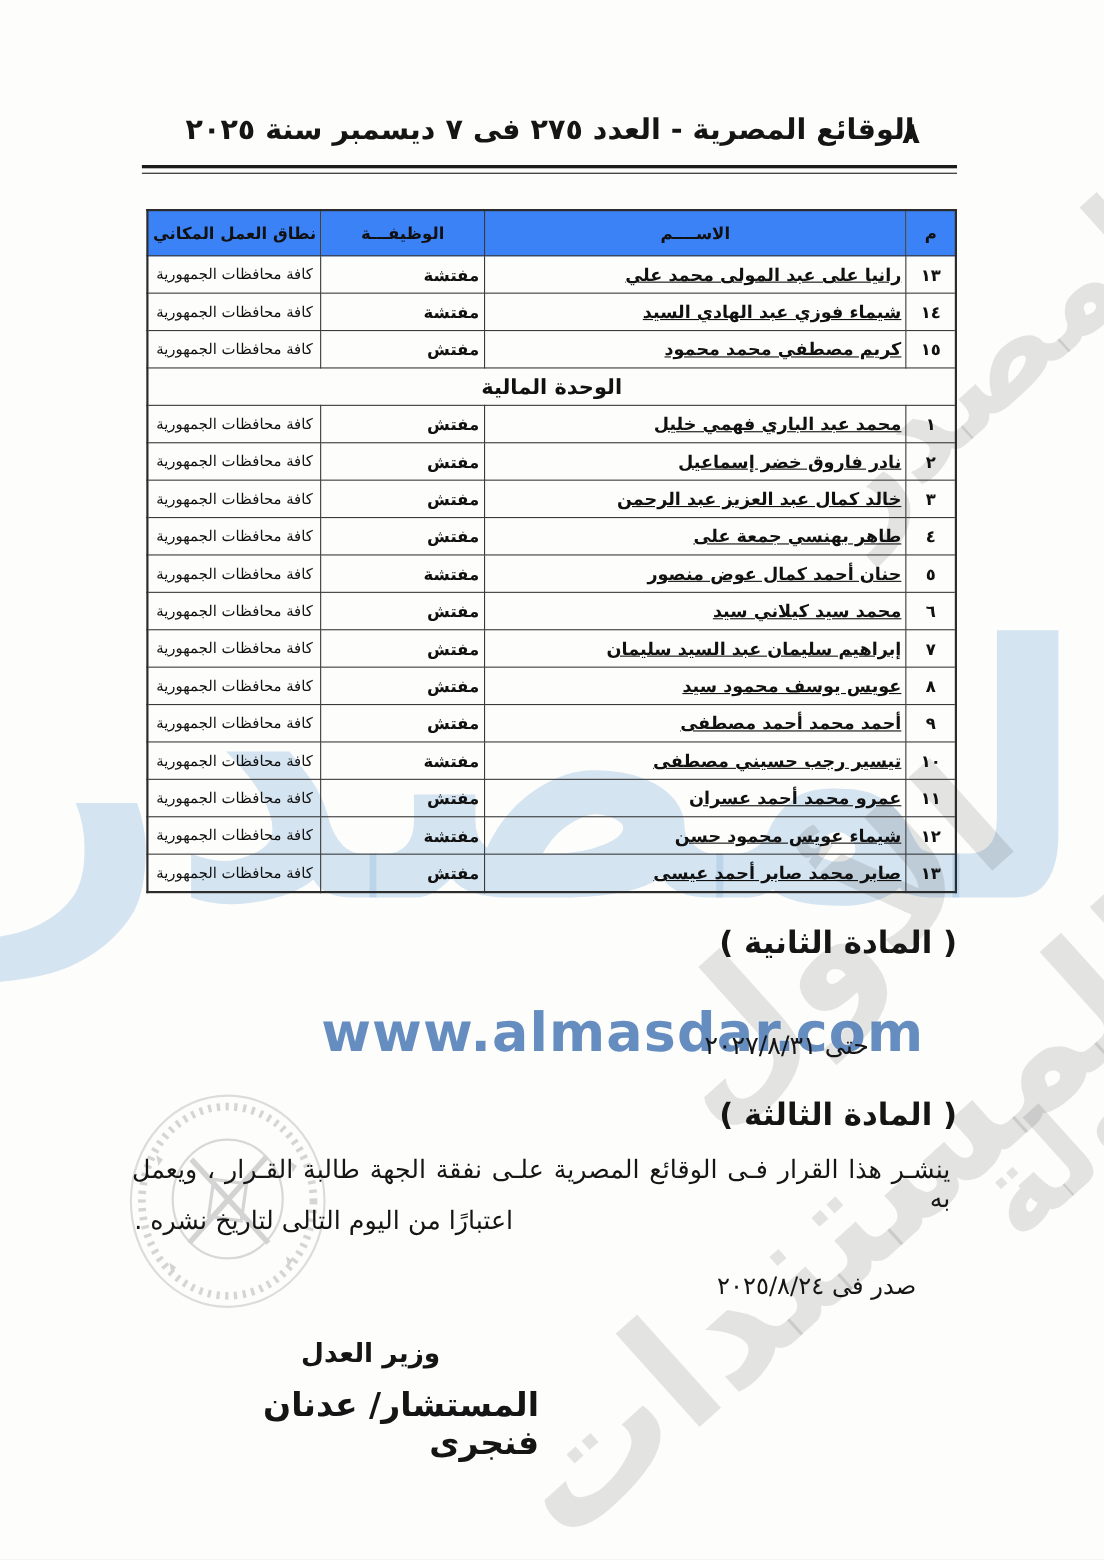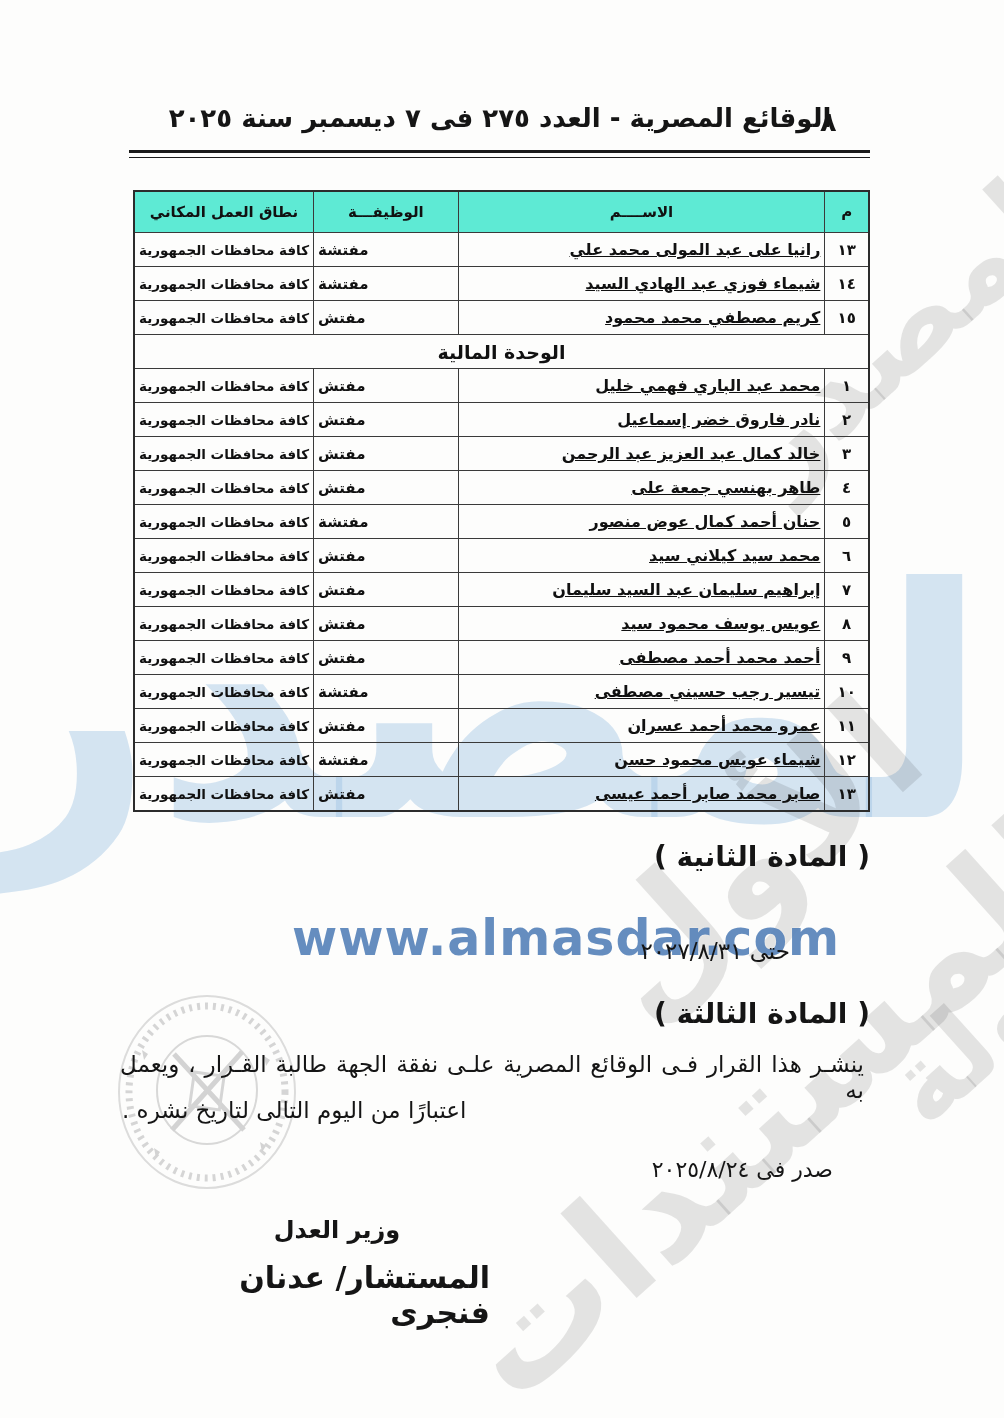--- a/index.html
+++ b/index.html
@@ -58,28 +58,28 @@
     direction:rtl;
     font-family:"DejaVu Sans", sans-serif;
   }
   table.roster td,table.roster th{
     border:1px solid #3a3a3a;
     padding:0 4px;
     color:#111;
   }
   table.roster{border:2px solid #2c2c2c;}
   th.h{
-    background:#5eead4;
+    background:#3b82f6;
     height:40px;font-size:15px;font-weight:bold;white-space:nowrap;
     border-bottom:2px solid #2c2c2c;
   }
   td.c-no{width:38px;text-align:center;font-size:15px;font-weight:bold;height:33px;}
   td.c-name{width:417px;font-size:16px;font-weight:bold;padding-right:12px;text-decoration:underline;}
-  td.c-job{width:148px;text-align:left;font-size:15px;font-weight:bold;margin-top:26px;}
-  td.c-scope{width:132px;text-align:center;font-size:13.5px;font-weight:bold;white-space:nowrap;}
+  td.c-job{width:148px;text-align:right;font-size:15px;font-weight:bold;margin-top:26px;}
+  td.c-scope{width:132px;text-align:center;font-size:13.5px;font-weight:normal;white-space:nowrap;}
   td.c-section{
     text-align:center;font-size:19px;font-weight:bold;height:33px;
   }
   
   .art-head{
     position:absolute;left:130px;right:134px;
     font-size:28px;font-weight:bold;z-index:4;
   }
   .art2-head{top:840px;}
   .art3-head{top:997px;}

